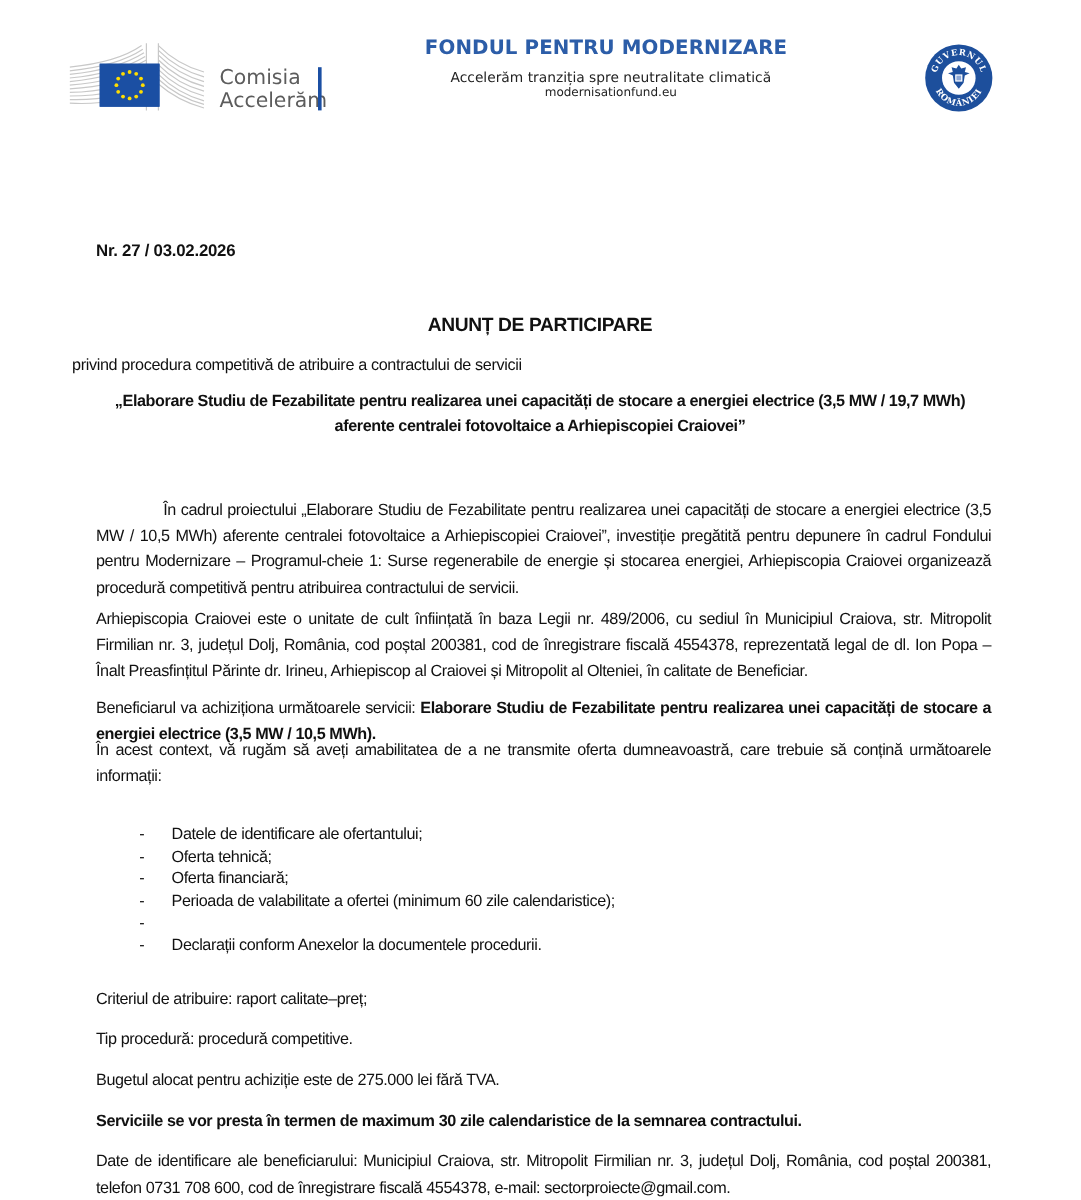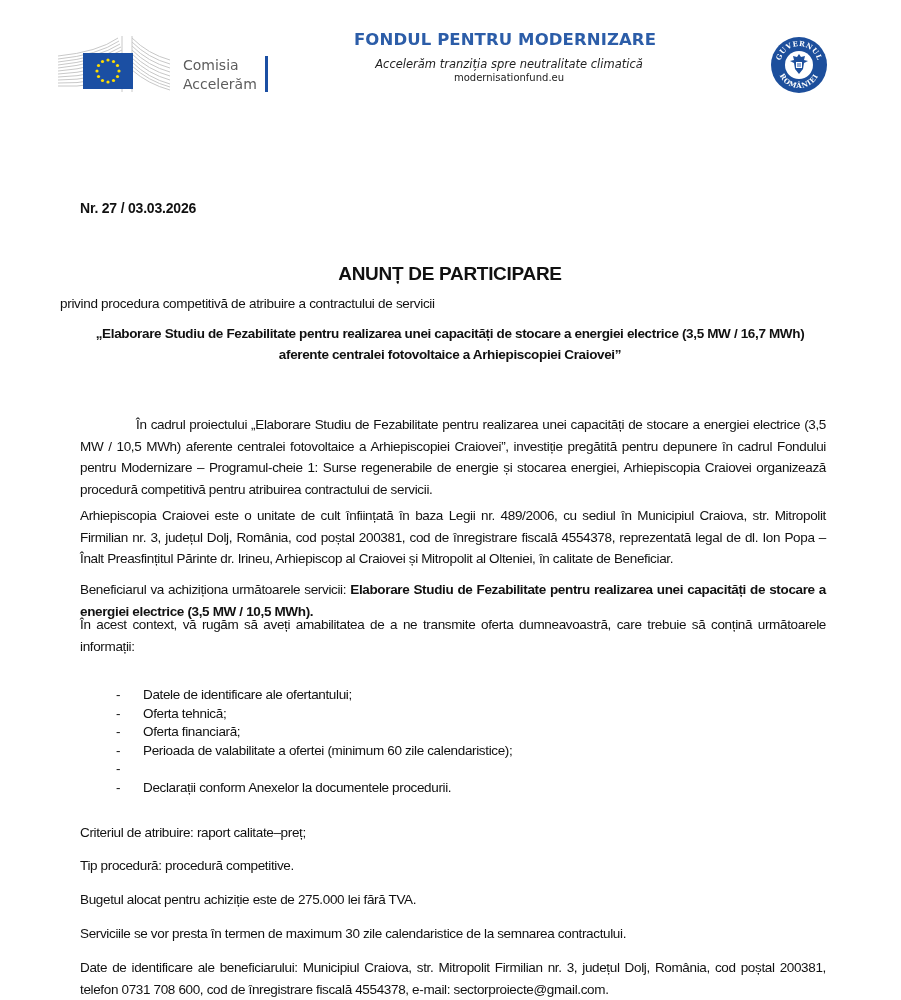--- a/index.html
+++ b/index.html
@@ -41,21 +41,21 @@
       top: 19px;
       width: 50px;
       height: 36px;
       background: #1b4fa3;
     }
     .ec-text {
       position: absolute;
       left: 125px;
       top: 22px;
       font-family: "DejaVu Sans", sans-serif;
-      font-size: 14px;
+      font-size: 17px;
       line-height: 19px;
       color: #5c5c5c;
     }
     .ec-bar {
       position: absolute;
       left: 207px;
       top: 22px;
       width: 3px;
       height: 36px;
       background: #1b4fa3;
@@ -76,21 +76,20 @@
       letter-spacing: 0.1px;
       line-height: 20px;
     }
     .fund-tagline {
       margin-top: 7px;
       font-family: "DejaVu Sans", sans-serif;
       font-size: 11.5px;
       color: #222;
       line-height: 14px;
       padding-left: 8px;
-      font-style: italic;
     }
     .fund-url {
       font-family: "DejaVu Sans", sans-serif;
       font-size: 10px;
       color: #222;
       line-height: 14px;
       padding-left: 8px;
     }
     
     .gov-seal {
@@ -110,21 +109,21 @@
       font-size: 14px;
       letter-spacing: -0.2px;
     }
     .doc-title {
       position: absolute;
       left: 60px;
       top: 263px;
       width: 780px;
       text-align: center;
       font-weight: bold;
-      font-size: 19px;
+      font-size: 16px;
       letter-spacing: -0.3px;
     }
     .doc-subtitle {
       position: absolute;
       left: 60px;
       top: 296px;
       width: 780px;
       text-align: left;
       font-size: 13.5px;
       letter-spacing: -0.3px;
@@ -187,21 +186,21 @@
       position: absolute;
       left: 80px;
       width: 746px;
       font-size: 13.5px;
       letter-spacing: -0.35px;
       white-space: nowrap;
     }
     .l-criteria { top: 825px; }
     .l-type { top: 858px; }
     .l-budget { top: 892px; }
-    .l-services { top: 926px; }
+    .l-services { top: 926px; font-weight: bold; }
     .p-ident { top: 957px; }
   </style>
 </head>
 <body>
 
 <div class="header">
 
   <div class="ec-logo">
     <svg class="ec-building" width="120" height="60" viewBox="0 0 120 60">
       <g stroke="#c8c8c8" stroke-width="1" fill="none">
@@ -273,27 +272,27 @@
       <textPath href="#arcBot" startOffset="50%" text-anchor="middle">ROMÂNIEI</textPath>
     </text>
     <g fill="#1d4f9c">
       <path d="M29 18 L31 21 L35 20 L34 24 L38 25 L34 27 L33 33 L29 38 L25 33 L24 27 L20 25 L24 24 L23 20 L27 21 Z"></path>
     </g>
     <rect x="26" y="26" width="6" height="6" fill="#ffffff"></rect>
     <rect x="27" y="27" width="4" height="4" fill="#8fa9d6"></rect>
   </svg>
 </div>
 
-<div class="doc-number">Nr. 27 / 03.03.2026</div>
+<div class="doc-number">Nr. 27 / 03.02.2026</div>
 
 <div class="doc-title">ANUNȚ DE PARTICIPARE</div>
 
 <div class="doc-subtitle">privind procedura competitivă de atribuire a contractului de servicii</div>
 
-<div class="doc-project">„Elaborare Studiu de Fezabilitate pentru realizarea unei capacități de stocare a energiei electrice (3,5 MW / 16,7 MWh) aferente centralei fotovoltaice a Arhiepiscopiei Craiovei”</div>
+<div class="doc-project">„Elaborare Studiu de Fezabilitate pentru realizarea unei capacități de stocare a energiei electrice (3,5 MW / 19,7 MWh) aferente centralei fotovoltaice a Arhiepiscopiei Craiovei”</div>
 
 <div class="p p-intro"><span class="indent"></span><span>În cadrul proiectului „Elaborare Studiu de Fezabilitate pentru realizarea unei capacități de stocare a energiei electrice (3,5 MW / 10,5 MWh) aferente centralei fotovoltaice a Arhiepiscopiei Craiovei”, investiție pregătită pentru depunere în cadrul Fondului pentru Modernizare – Programul-cheie 1: Surse regenerabile de energie și stocarea energiei, Arhiepiscopia Craiovei organizează procedură competitivă pentru atribuirea contractului de servicii.</span></div>
 
 <div class="p p-benef">Arhiepiscopia Craiovei este o unitate de cult înființată în baza Legii nr. 489/2006, cu sediul în Municipiul Craiova, str. Mitropolit Firmilian nr. 3, județul Dolj, România, cod poștal 200381, cod de înregistrare fiscală 4554378, reprezentată legal de dl. Ion Popa – Înalt Preasfințitul Părinte dr. Irineu, Arhiepiscop al Craiovei și Mitropolit al Olteniei, în calitate de Beneficiar.</div>
 
 <div class="p p-services"><span>Beneficiarul va achiziționa următoarele servicii: </span><b>Elaborare Studiu de Fezabilitate pentru realizarea unei capacități de stocare a energiei electrice (3,5 MW / 10,5 MWh).</b></div>
 
 <div class="p p-context">În acest context, vă rugăm să aveți amabilitatea de a ne transmite oferta dumneavoastră, care trebuie să conțină următoarele informații:</div>
 
 <ul class="req-list">

